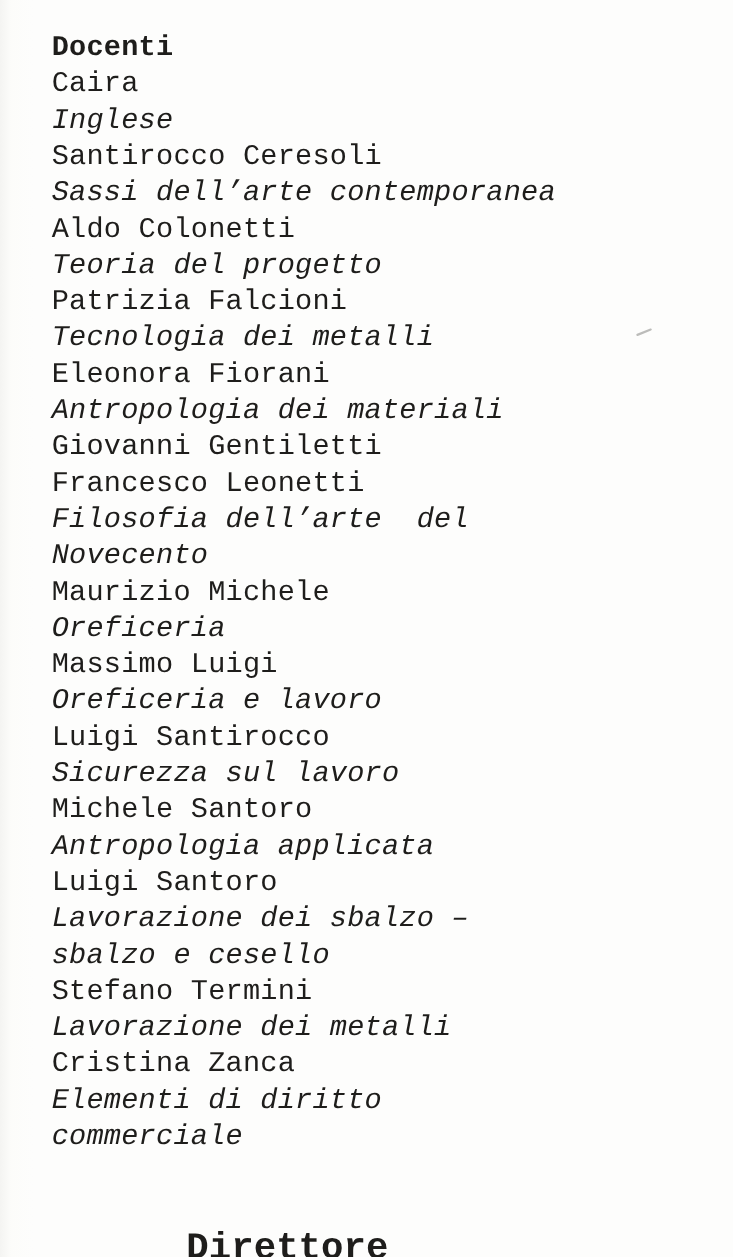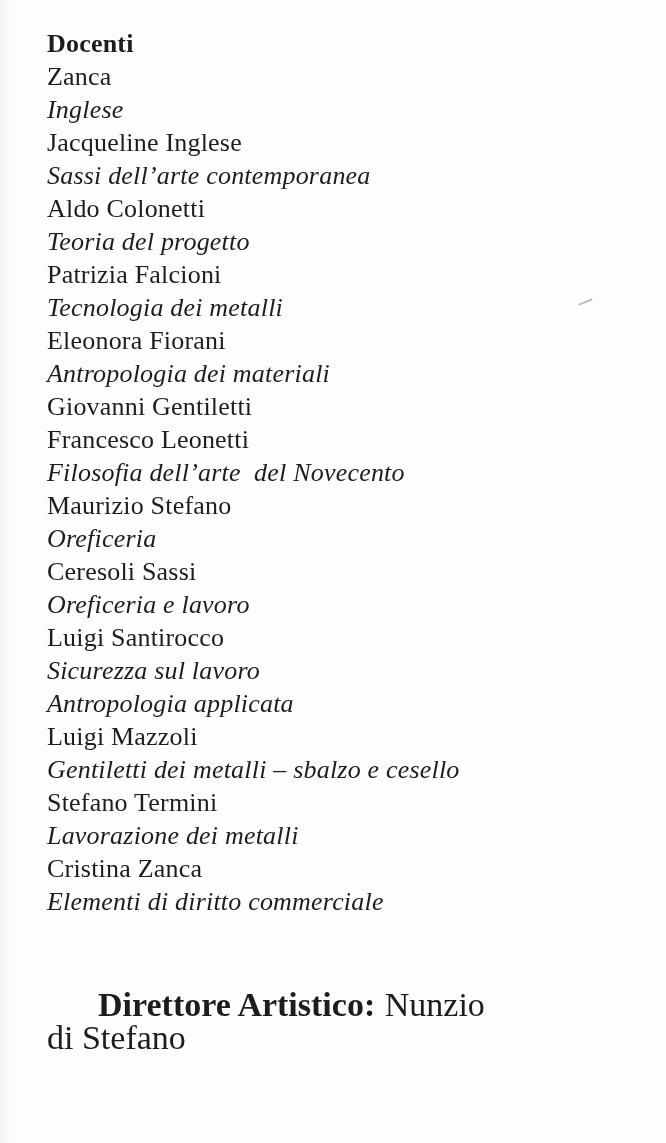--- a/index.html
+++ b/index.html
@@ -10,21 +10,21 @@
     width: 666px;
     height: 1143px;
     background: #fdfdfc;
     overflow: hidden;
   }
   .page {
     position: relative;
     width: 533px;
     height: 1143px;
     background: linear-gradient(90deg, #f4f4f2 0px, #fcfcfa 10px, #fdfdfc 30px);
-    font-family: Liberation Serif, serif;
+    font-family: Liberation Mono, monospace;
     color: #1e1d1b;
     box-sizing: border-box;
   }
   .content {
     position: absolute;
     top: 27px;
     left: 47px;
     right: 20px;
   }
   .line {
@@ -66,26 +66,26 @@
 </style>
 </head>
 <body>
 
 <div class="page">
   <div class="content">
     <div class="line heading">Docenti</div>
 
     <div id="faculty-container">
   <div class="entry">
-    <div class="line name">Zanca</div>
+    <div class="line name">Caira</div>
     <div class="line subject">Inglese</div>
   </div>
 
   <div class="entry">
-    <div class="line name">Jacqueline Inglese</div>
+    <div class="line name">Santirocco Ceresoli</div>
     <div class="line subject">Sassi dell’arte contemporanea</div>
   </div>
 
   <div class="entry">
     <div class="line name">Aldo Colonetti</div>
     <div class="line subject">Teoria del progetto</div>
   </div>
 
   <div class="entry">
     <div class="line name">Patrizia Falcioni</div>
@@ -100,41 +100,42 @@
   <div class="entry">
     <div class="line name">Giovanni Gentiletti</div>
   </div>
 
   <div class="entry">
     <div class="line name">Francesco Leonetti</div>
     <div class="line subject">Filosofia dell’arte  del Novecento</div>
   </div>
 
   <div class="entry">
-    <div class="line name">Maurizio Stefano</div>
+    <div class="line name">Maurizio Michele</div>
     <div class="line subject">Oreficeria</div>
   </div>
 
   <div class="entry">
-    <div class="line name">Ceresoli Sassi</div>
+    <div class="line name">Massimo Luigi</div>
     <div class="line subject">Oreficeria e lavoro</div>
   </div>
 
   <div class="entry">
     <div class="line name">Luigi Santirocco</div>
     <div class="line subject">Sicurezza sul lavoro</div>
   </div>
 
   <div class="entry">
+    <div class="line name">Michele Santoro</div>
     <div class="line subject">Antropologia applicata</div>
   </div>
 
   <div class="entry">
-    <div class="line name">Luigi Mazzoli</div>
-    <div class="line subject">Gentiletti dei metalli – sbalzo e cesello</div>
+    <div class="line name">Luigi Santoro</div>
+    <div class="line subject">Lavorazione dei sbalzo – sbalzo e cesello</div>
   </div>
 
   <div class="entry">
     <div class="line name">Stefano Termini</div>
     <div class="line subject">Lavorazione dei metalli</div>
   </div>
 
   <div class="entry">
     <div class="line name">Cristina Zanca</div>
     <div class="line subject">Elementi di diritto commerciale</div>

